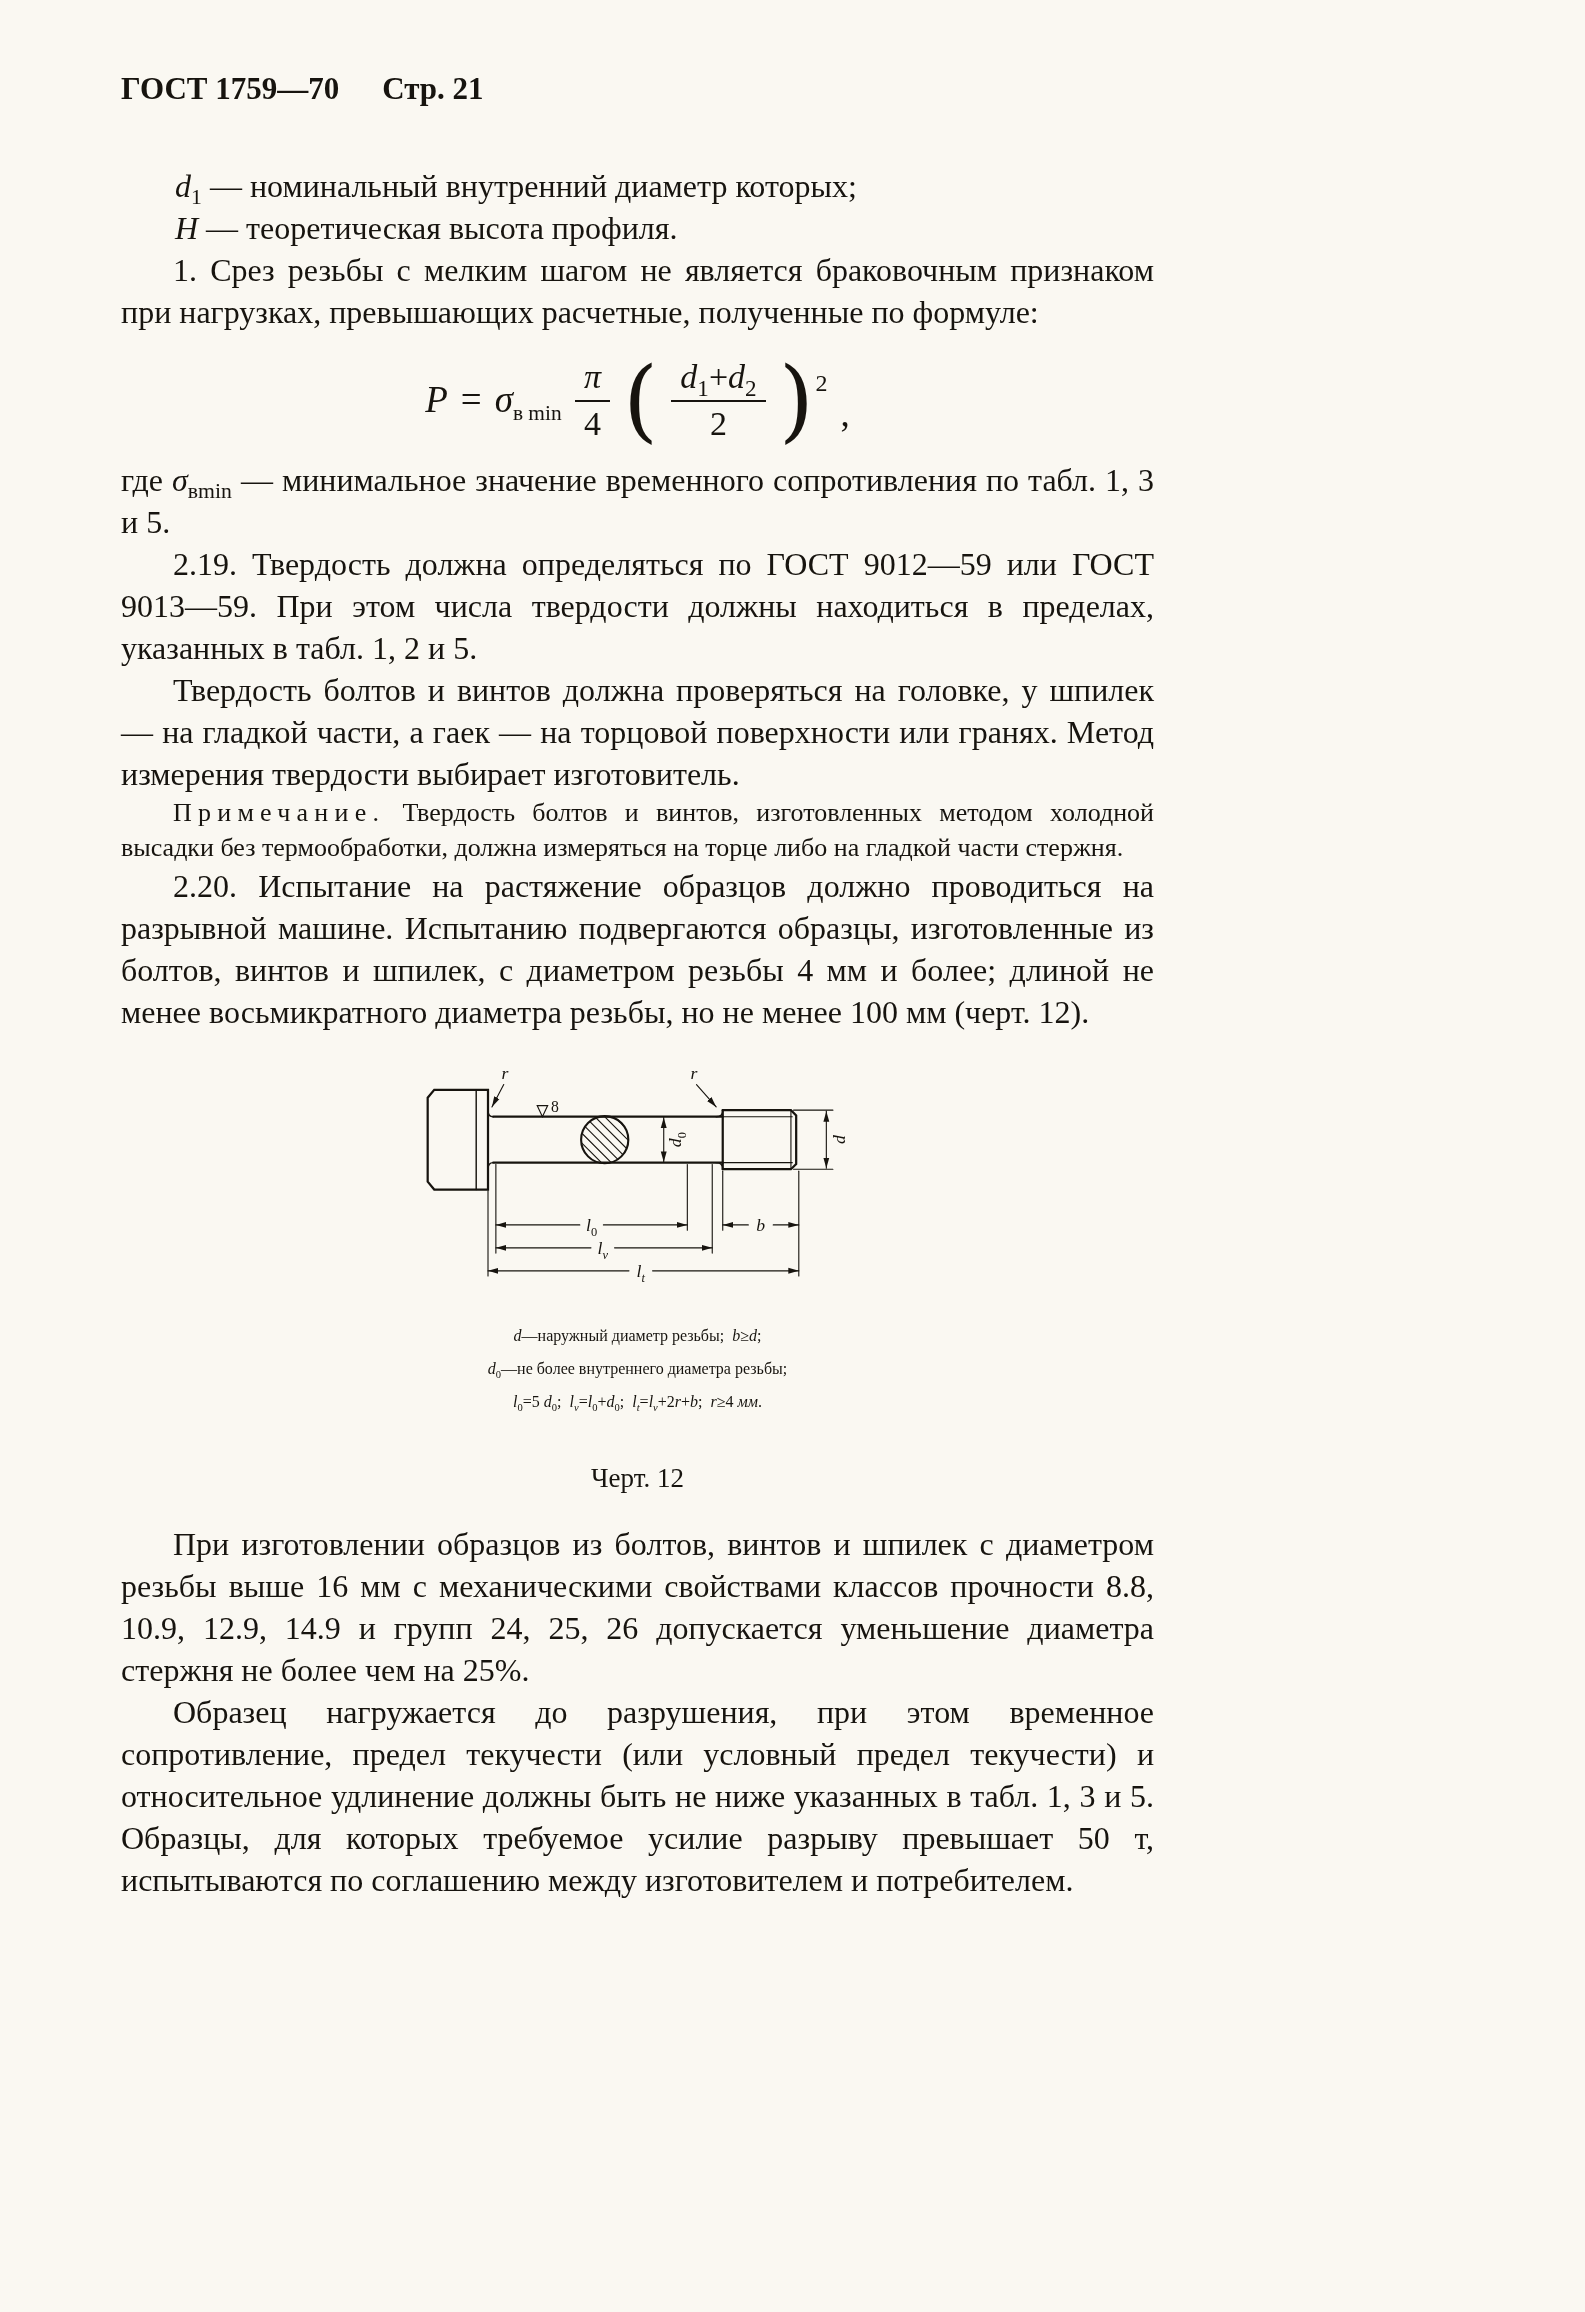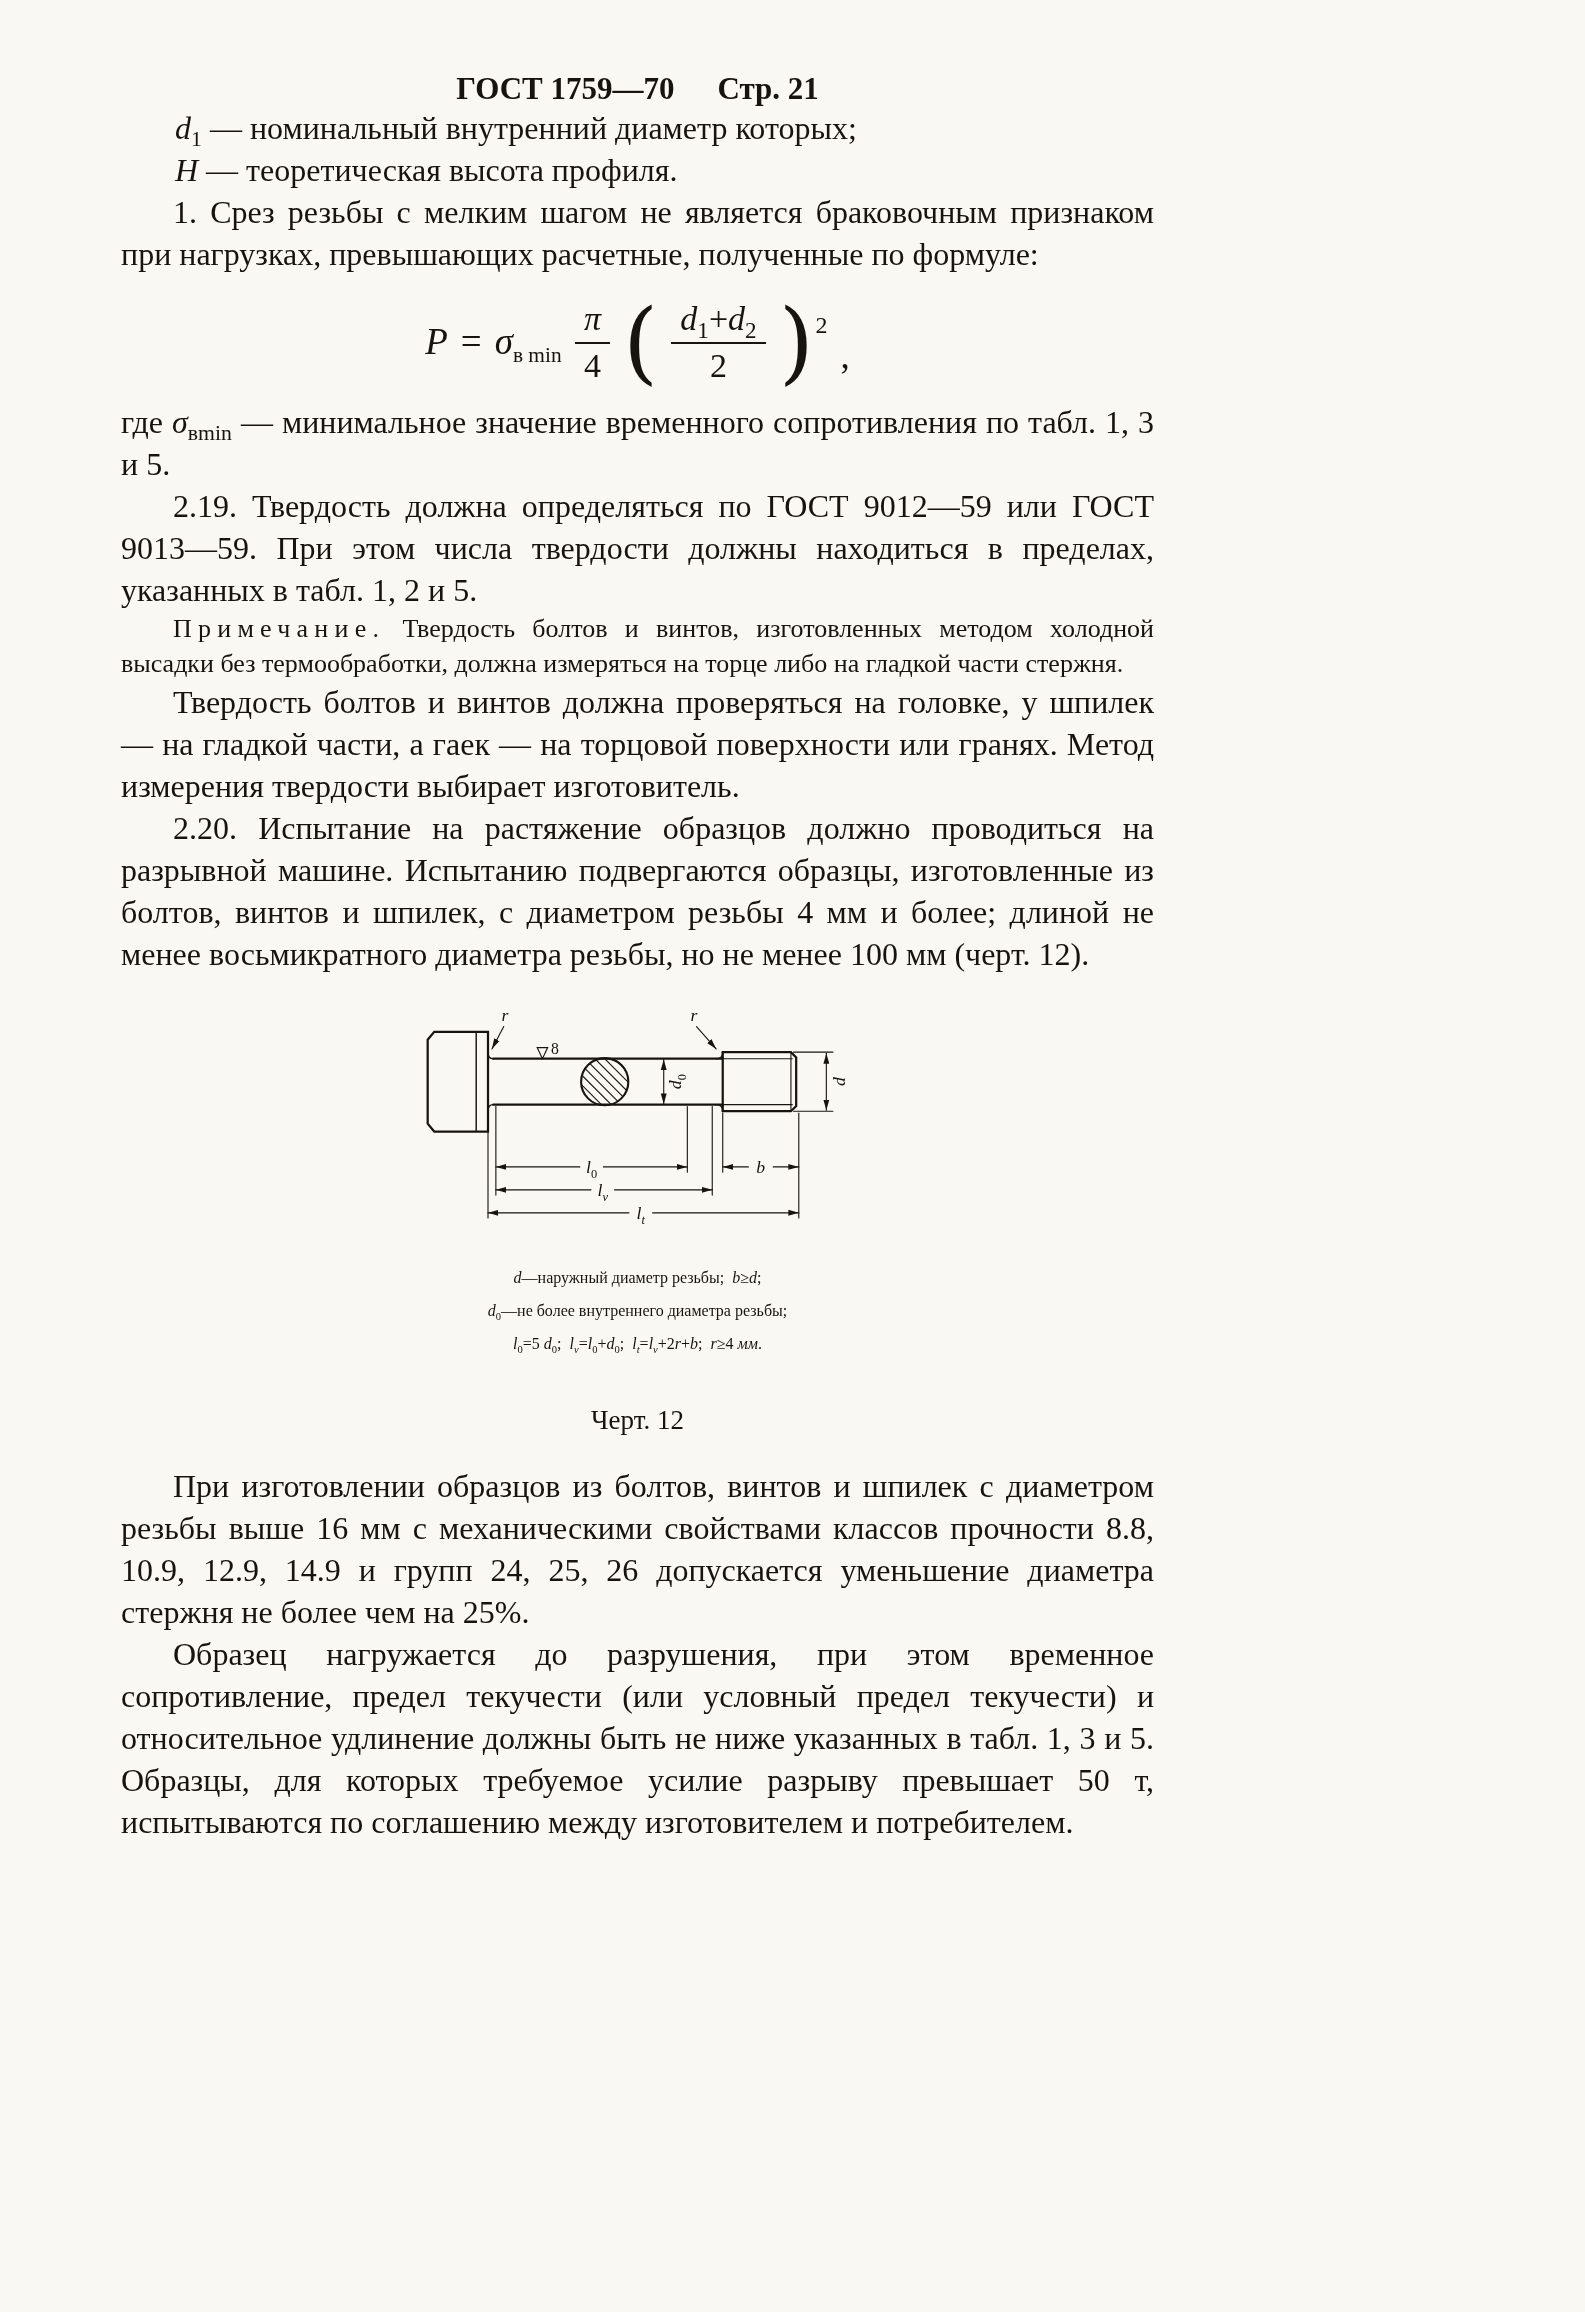--- a/index.html
+++ b/index.html
@@ -6,21 +6,21 @@
   html,body{background:#e9e6de}
   .page{
     position:relative;
     width:1586px;height:2313px;
     background:#faf8f2;
     color:#17140f;
     font-family:"Liberation Serif","DejaVu Serif",serif;
     overflow:hidden;
   }
   .content{position:absolute;left:121px;top:71px;width:1033px}
-  .hdr{text-align:center;font-weight:bold;font-size:31px;}
+  .hdr{text-align:left;font-weight:bold;font-size:31px;margin-bottom:58px}
   .hdr .pg{margin-left:43px}
   .bodytxt{font-size:32px;line-height:42px}
   .bodytxt p{margin:0}
   p.j{text-align:justify}
   p.ind{text-indent:52px}
   p.def{padding-left:54px}
   .it{font-style:italic}
   sub{font-size:68%;line-height:0}
   .spaced{letter-spacing:.24em}
 
@@ -81,22 +81,22 @@
         </span>
         <span class="pgrp">
             <span class="bigp">)</span>
             <span class="fexp">2</span>
           </span>
         <span class="fcomma">,</span>
       </div>
 
       <p class="j"><span>где </span><span class="it">σ</span><sub>вmin</sub><span> — минимальное значение временного сопротивления по табл. 1, 3 и 5.</span></p>
       <p class="j ind">2.19. Твердость должна определяться по ГОСТ 9012—59 или ГОСТ 9013—59. При этом числа твердости должны находиться в пределах, указанных в табл. 1, 2 и 5.</p>
+      <p class="j ind">Твердость болтов и винтов должна проверяться на головке, у шпилек — на гладкой части, а гаек — на торцовой поверхности или гранях. Метод измерения твердости выбирает изготовитель.</p>
       <p class="j ind note"><span class="spaced">Примечание.</span><span> Твердость болтов и винтов, изготовленных методом холодной высадки без термообработки, должна измеряться на торце либо на гладкой части стержня.</span></p>
-      <p class="j ind">Твердость болтов и винтов должна проверяться на головке, у шпилек — на гладкой части, а гаек — на торцовой поверхности или гранях. Метод измерения твердости выбирает изготовитель.</p>
       <p class="j ind">2.20. Испытание на растяжение образцов должно проводиться на разрывной машине. Испытанию подвергаются образцы, изготовленные из болтов, винтов и шпилек, с диаметром резьбы 4 мм и более; длиной не менее восьмикратного диаметра резьбы, но не менее 100 мм (черт. 12).</p>
 
       <figure class="fig">
 
         <svg class="drawing" viewBox="0 0 700 360" xmlns="http://www.w3.org/2000/svg" style="font-size:34px">
           <defs>
             <marker id="arr" markerWidth="18" markerHeight="14" refX="16" refY="6" orient="auto-start-reverse" markerUnits="userSpaceOnUse">
               <path d="M0,1.5 L16,6 L0,10.5 Z" fill="#17140f"></path>
             </marker>
             <clipPath id="circleClip">

